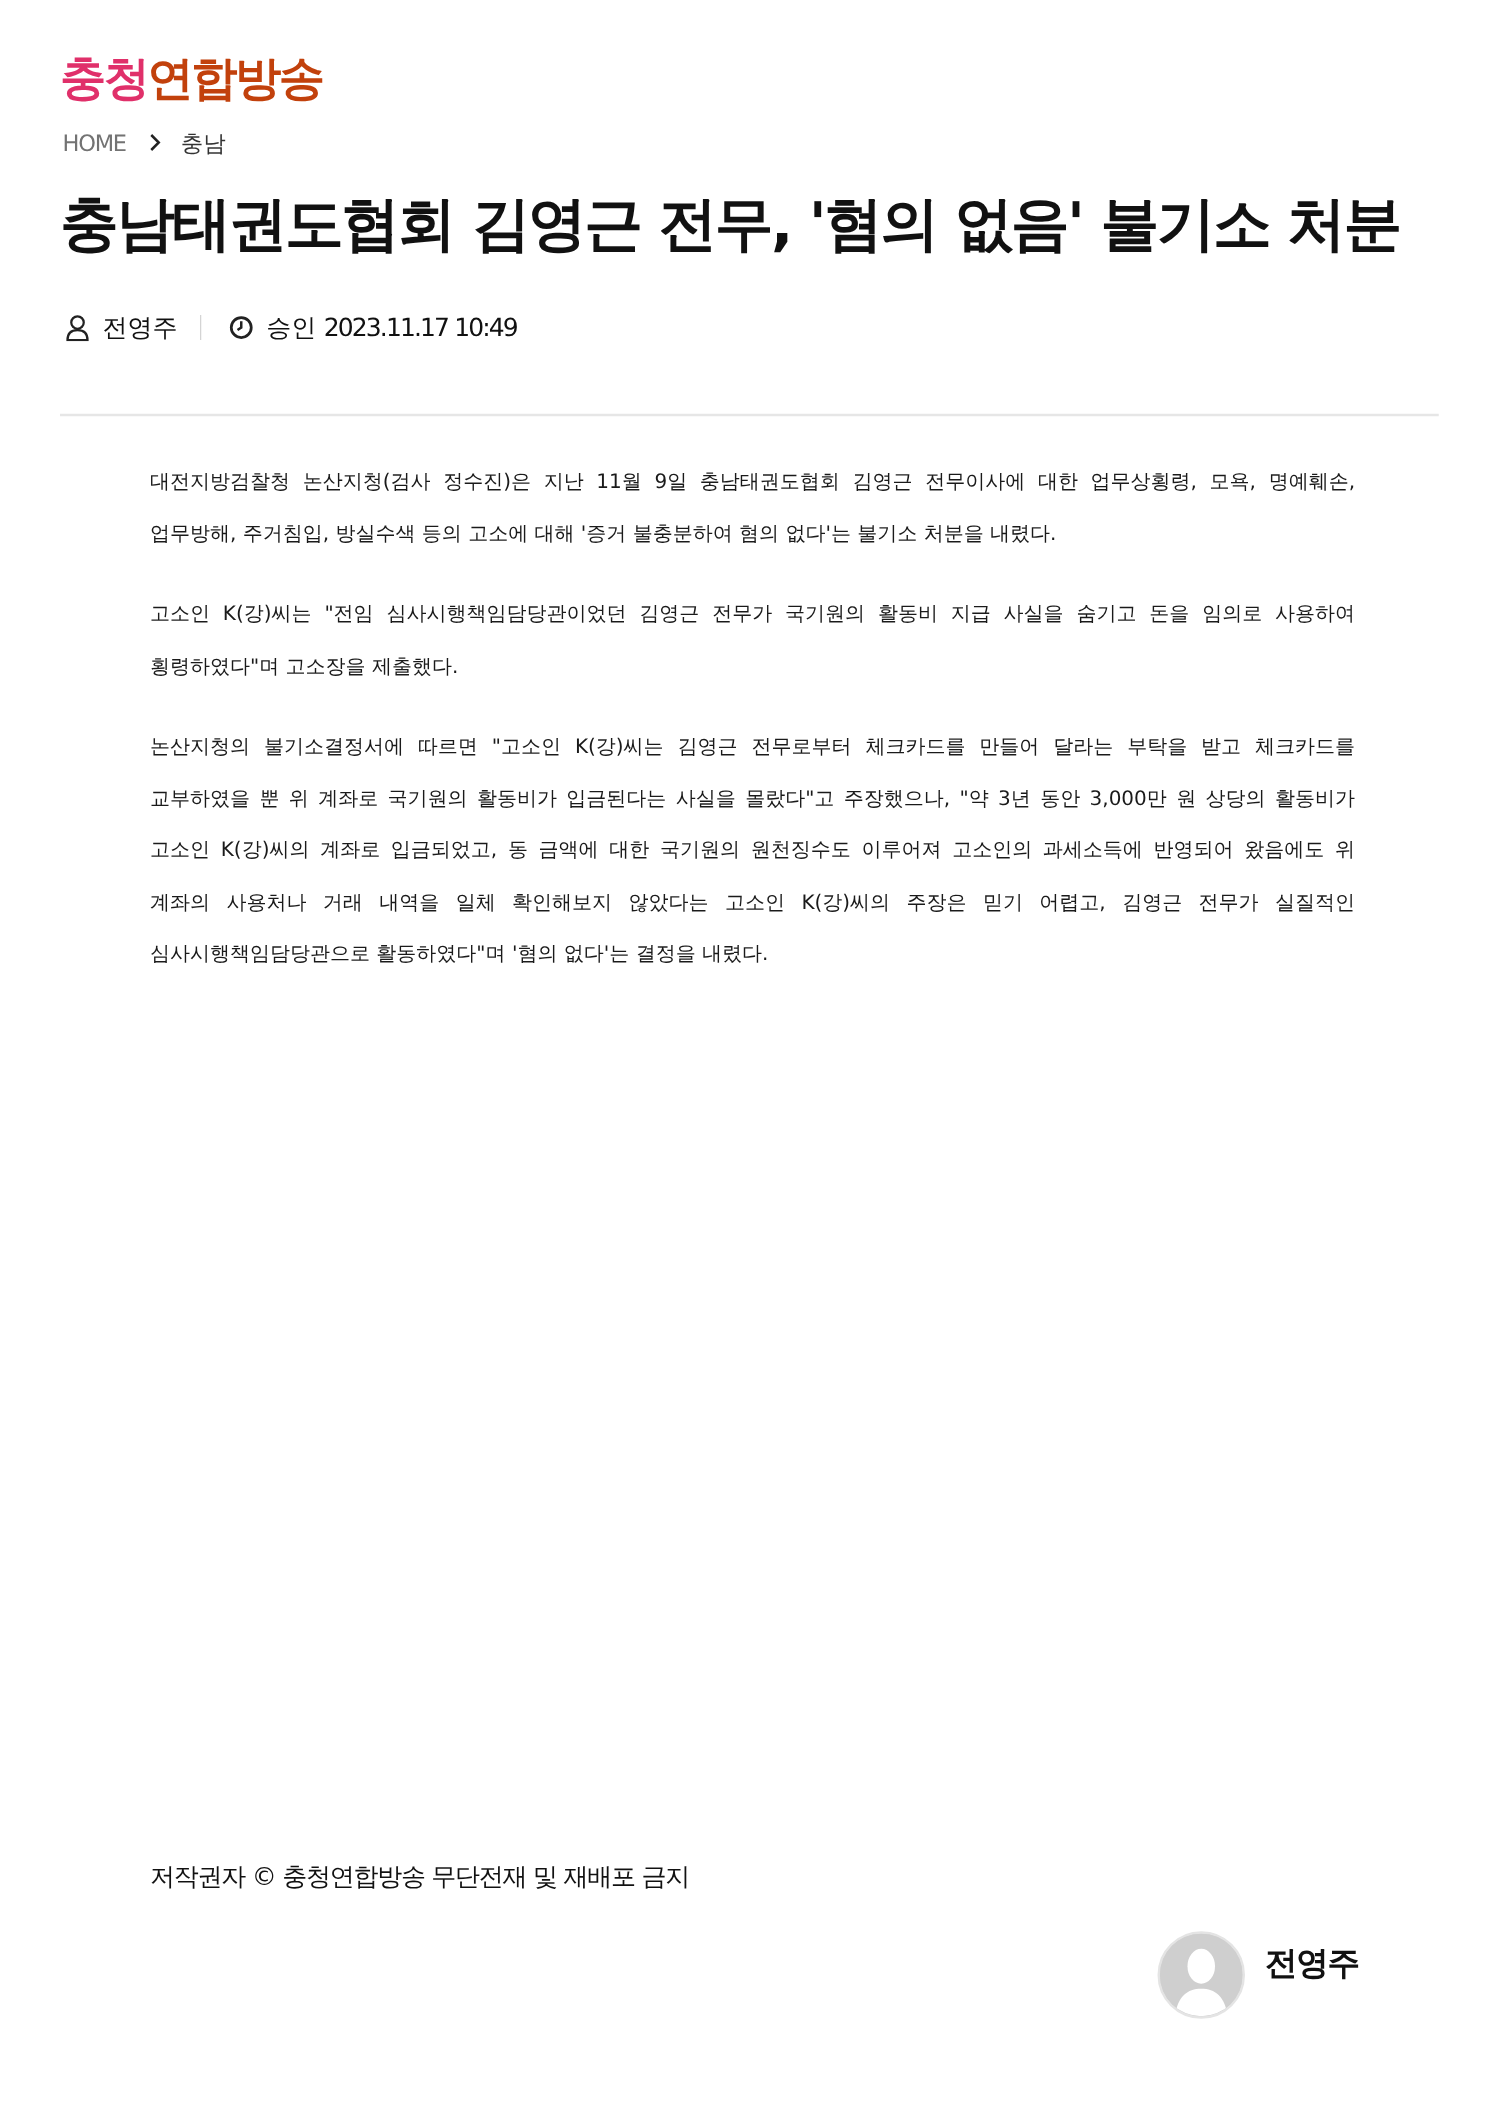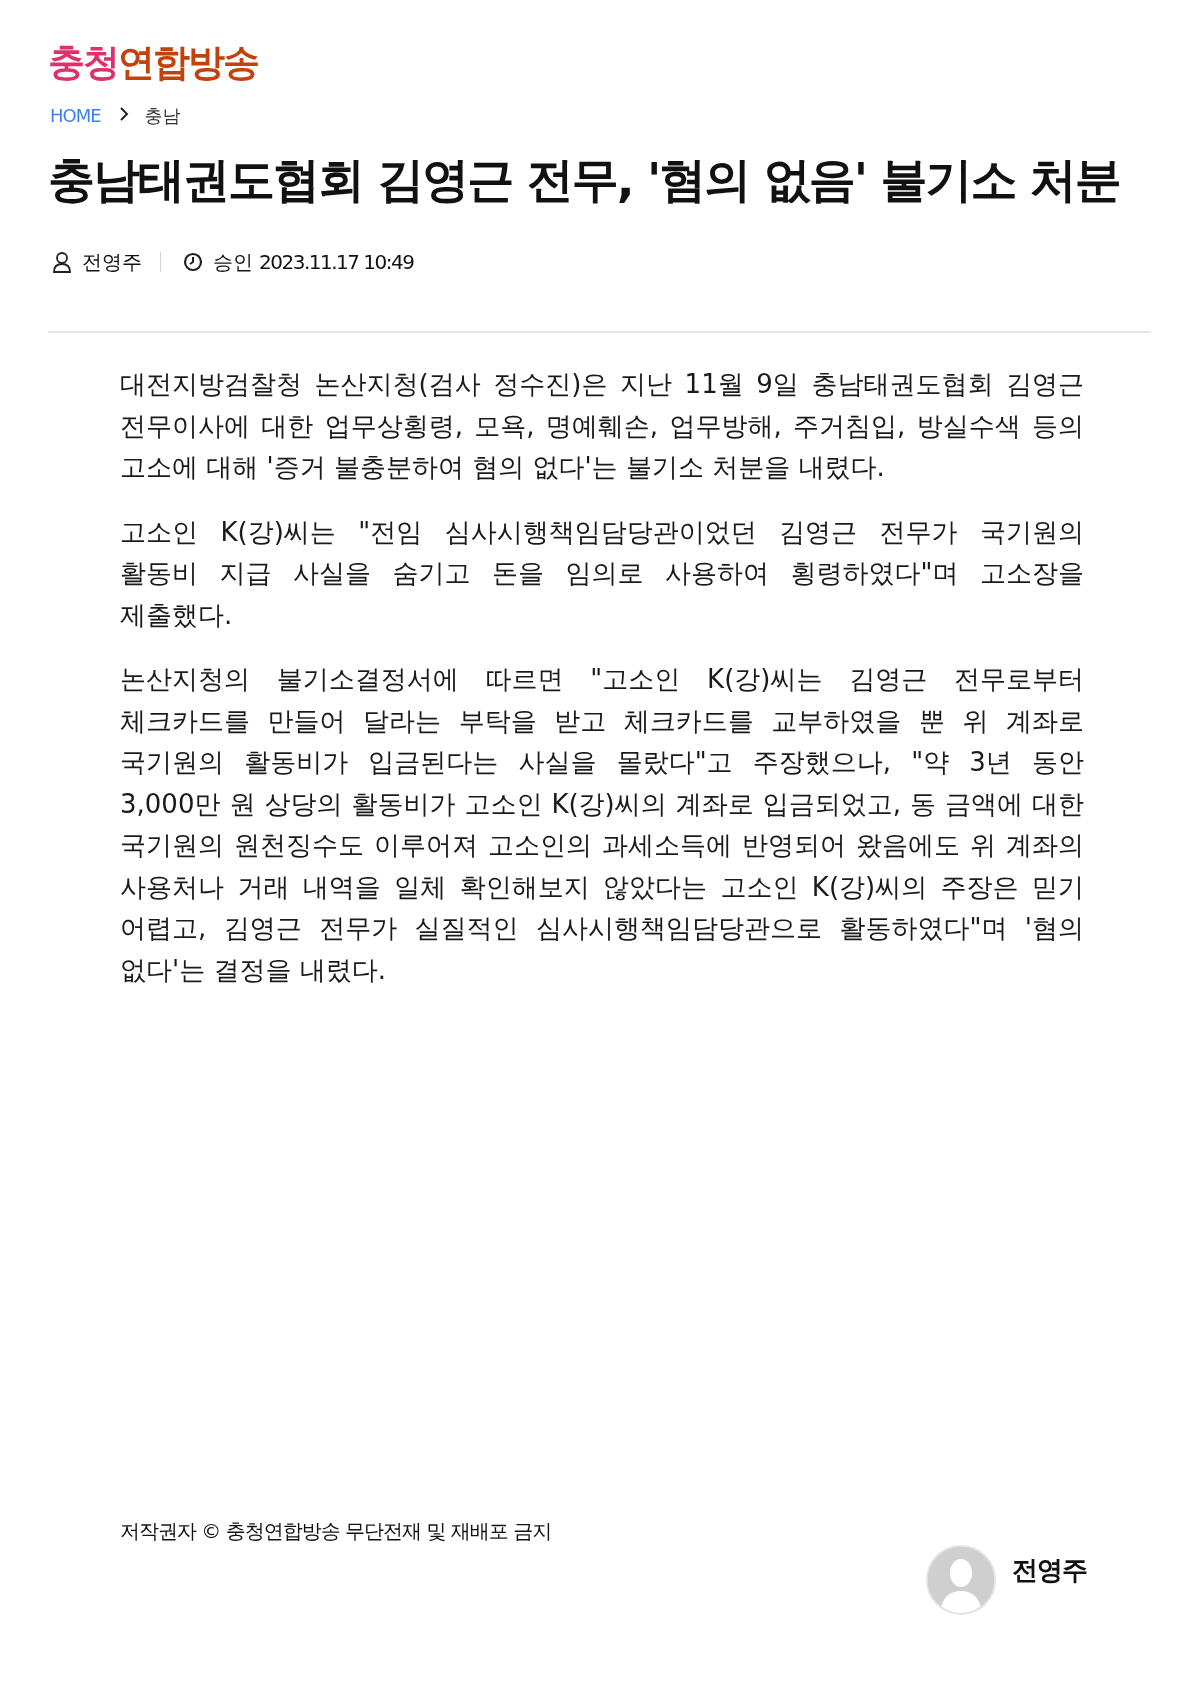--- a/index.html
+++ b/index.html
@@ -30,21 +30,21 @@
     .breadcrumb {
       position: absolute;
       left: 50px;
       top: 104px;
       font-size: 18px;
       line-height: 24px;
       display: flex;
       align-items: center;
       color: #111;
     }
-    .breadcrumb .home { letter-spacing: -1px; color: #3b82f6; }
+    .breadcrumb .home { letter-spacing: -1px; color: #737373; }
     .breadcrumb .sep { margin: 0 16px 0 18px; font-size: 16px; color: #222; }
     .breadcrumb .cat { color: #333; }
 
     .title {
       position: absolute;
       left: 48px;
       top: 148px;
       font-size: 47px;
       line-height: 64px;
       font-weight: bold;
@@ -76,37 +76,36 @@
       width: 1103px;
       height: 2px;
       background: #e6e6e6;
     }
 
     .article {
       position: absolute;
       left: 120px;
       top: 364px;
       width: 964px;
-      font-size: 26px;
+      font-size: 16px;
       line-height: 41.5px;
       color: #1a1a1a;
       text-align: justify;
       word-break: keep-all;
     }
     .article p { margin-bottom: 23px; }
 
     .copyright {
       position: absolute;
       left: 120px;
       top: 1487px;
       font-size: 20px;
       line-height: 28px;
       color: #111;
       letter-spacing: -1px;
-      margin-top: 30px;
     }
 
     .author-card {
       position: absolute;
       left: 926px;
       top: 1545px;
       display: flex;
       align-items: flex-start;
     }
     .author-card .avatar {

